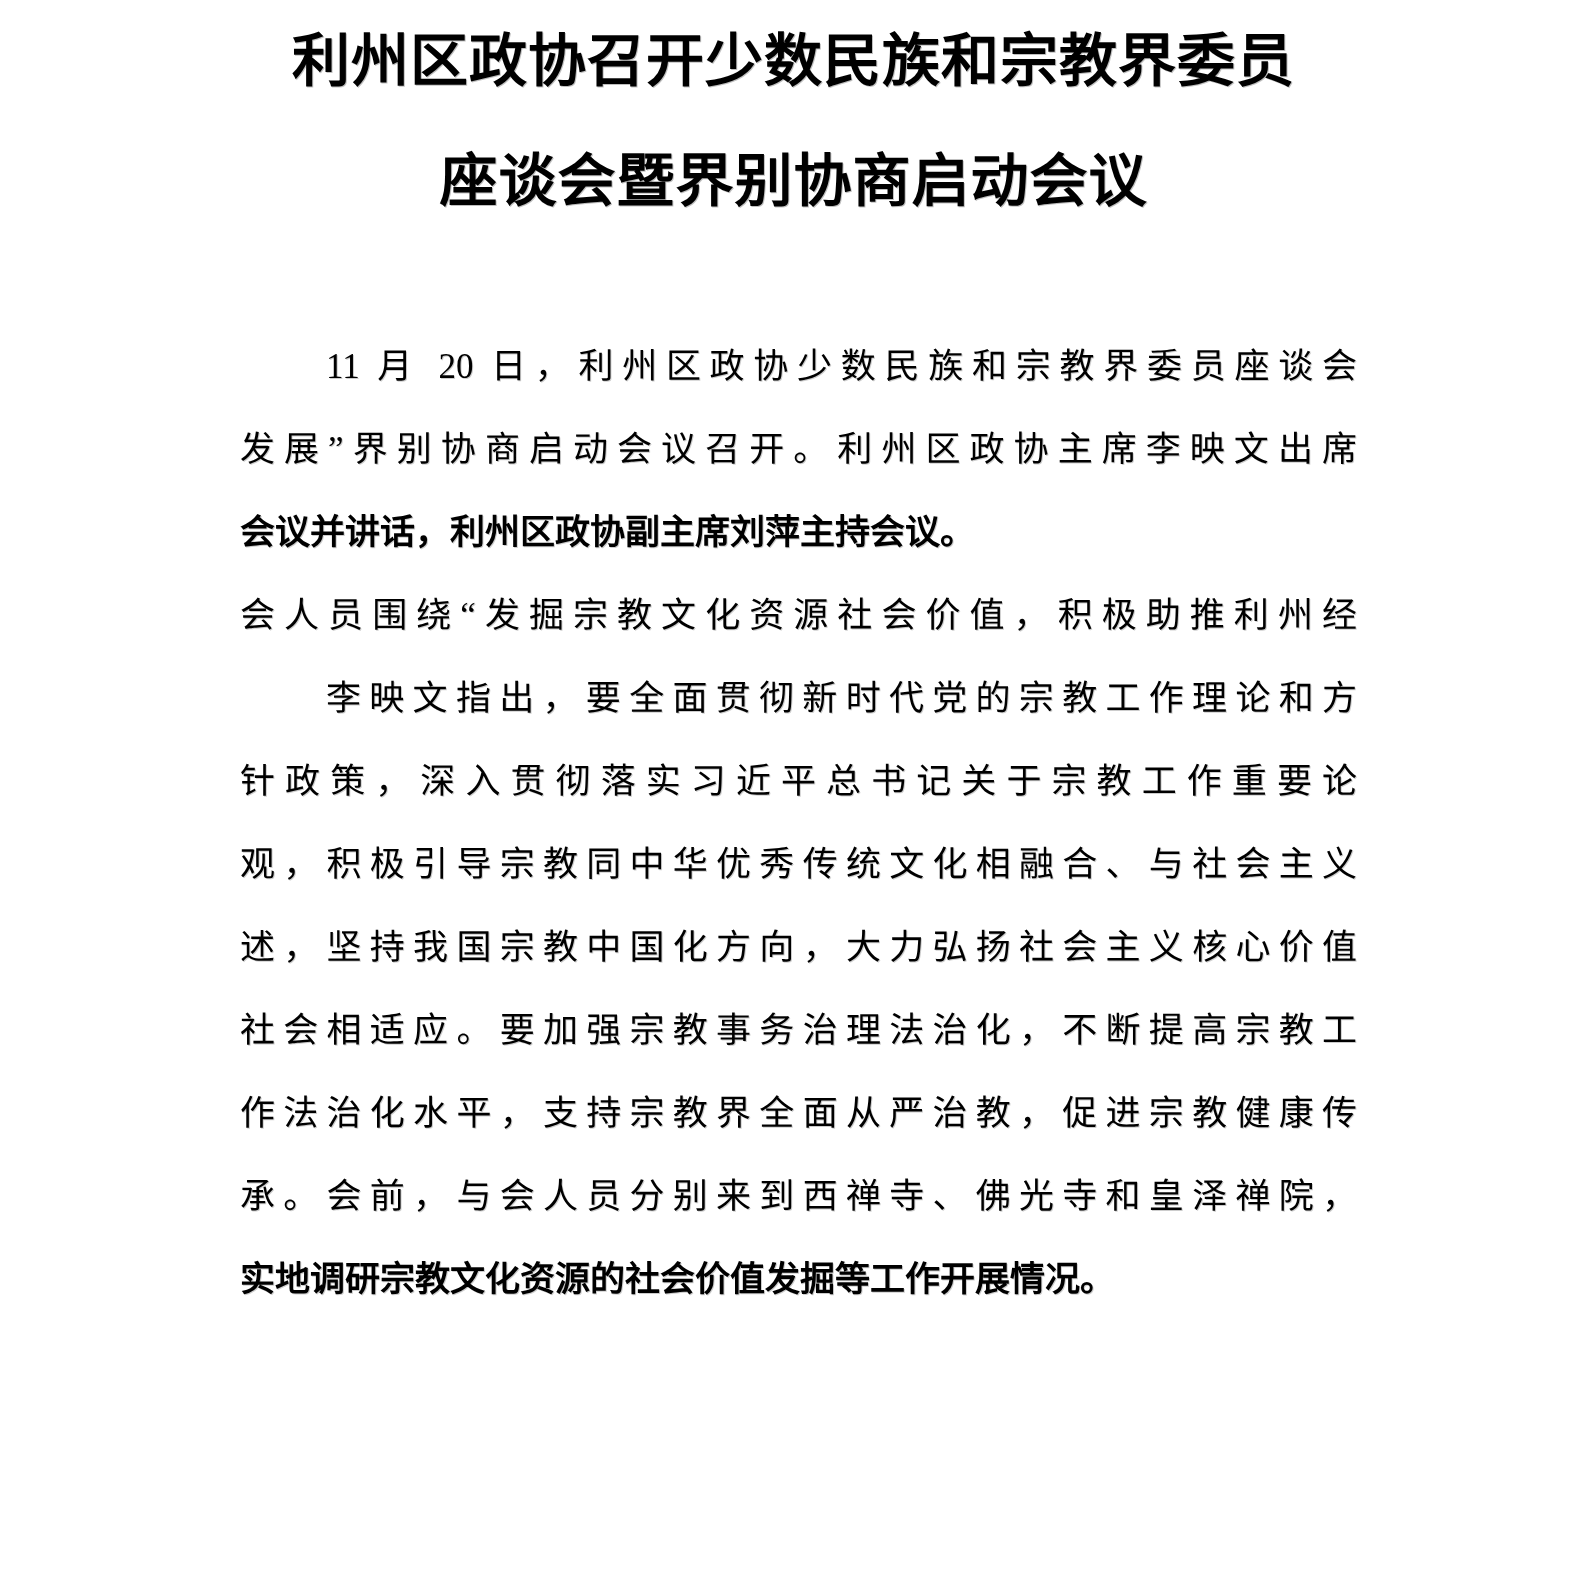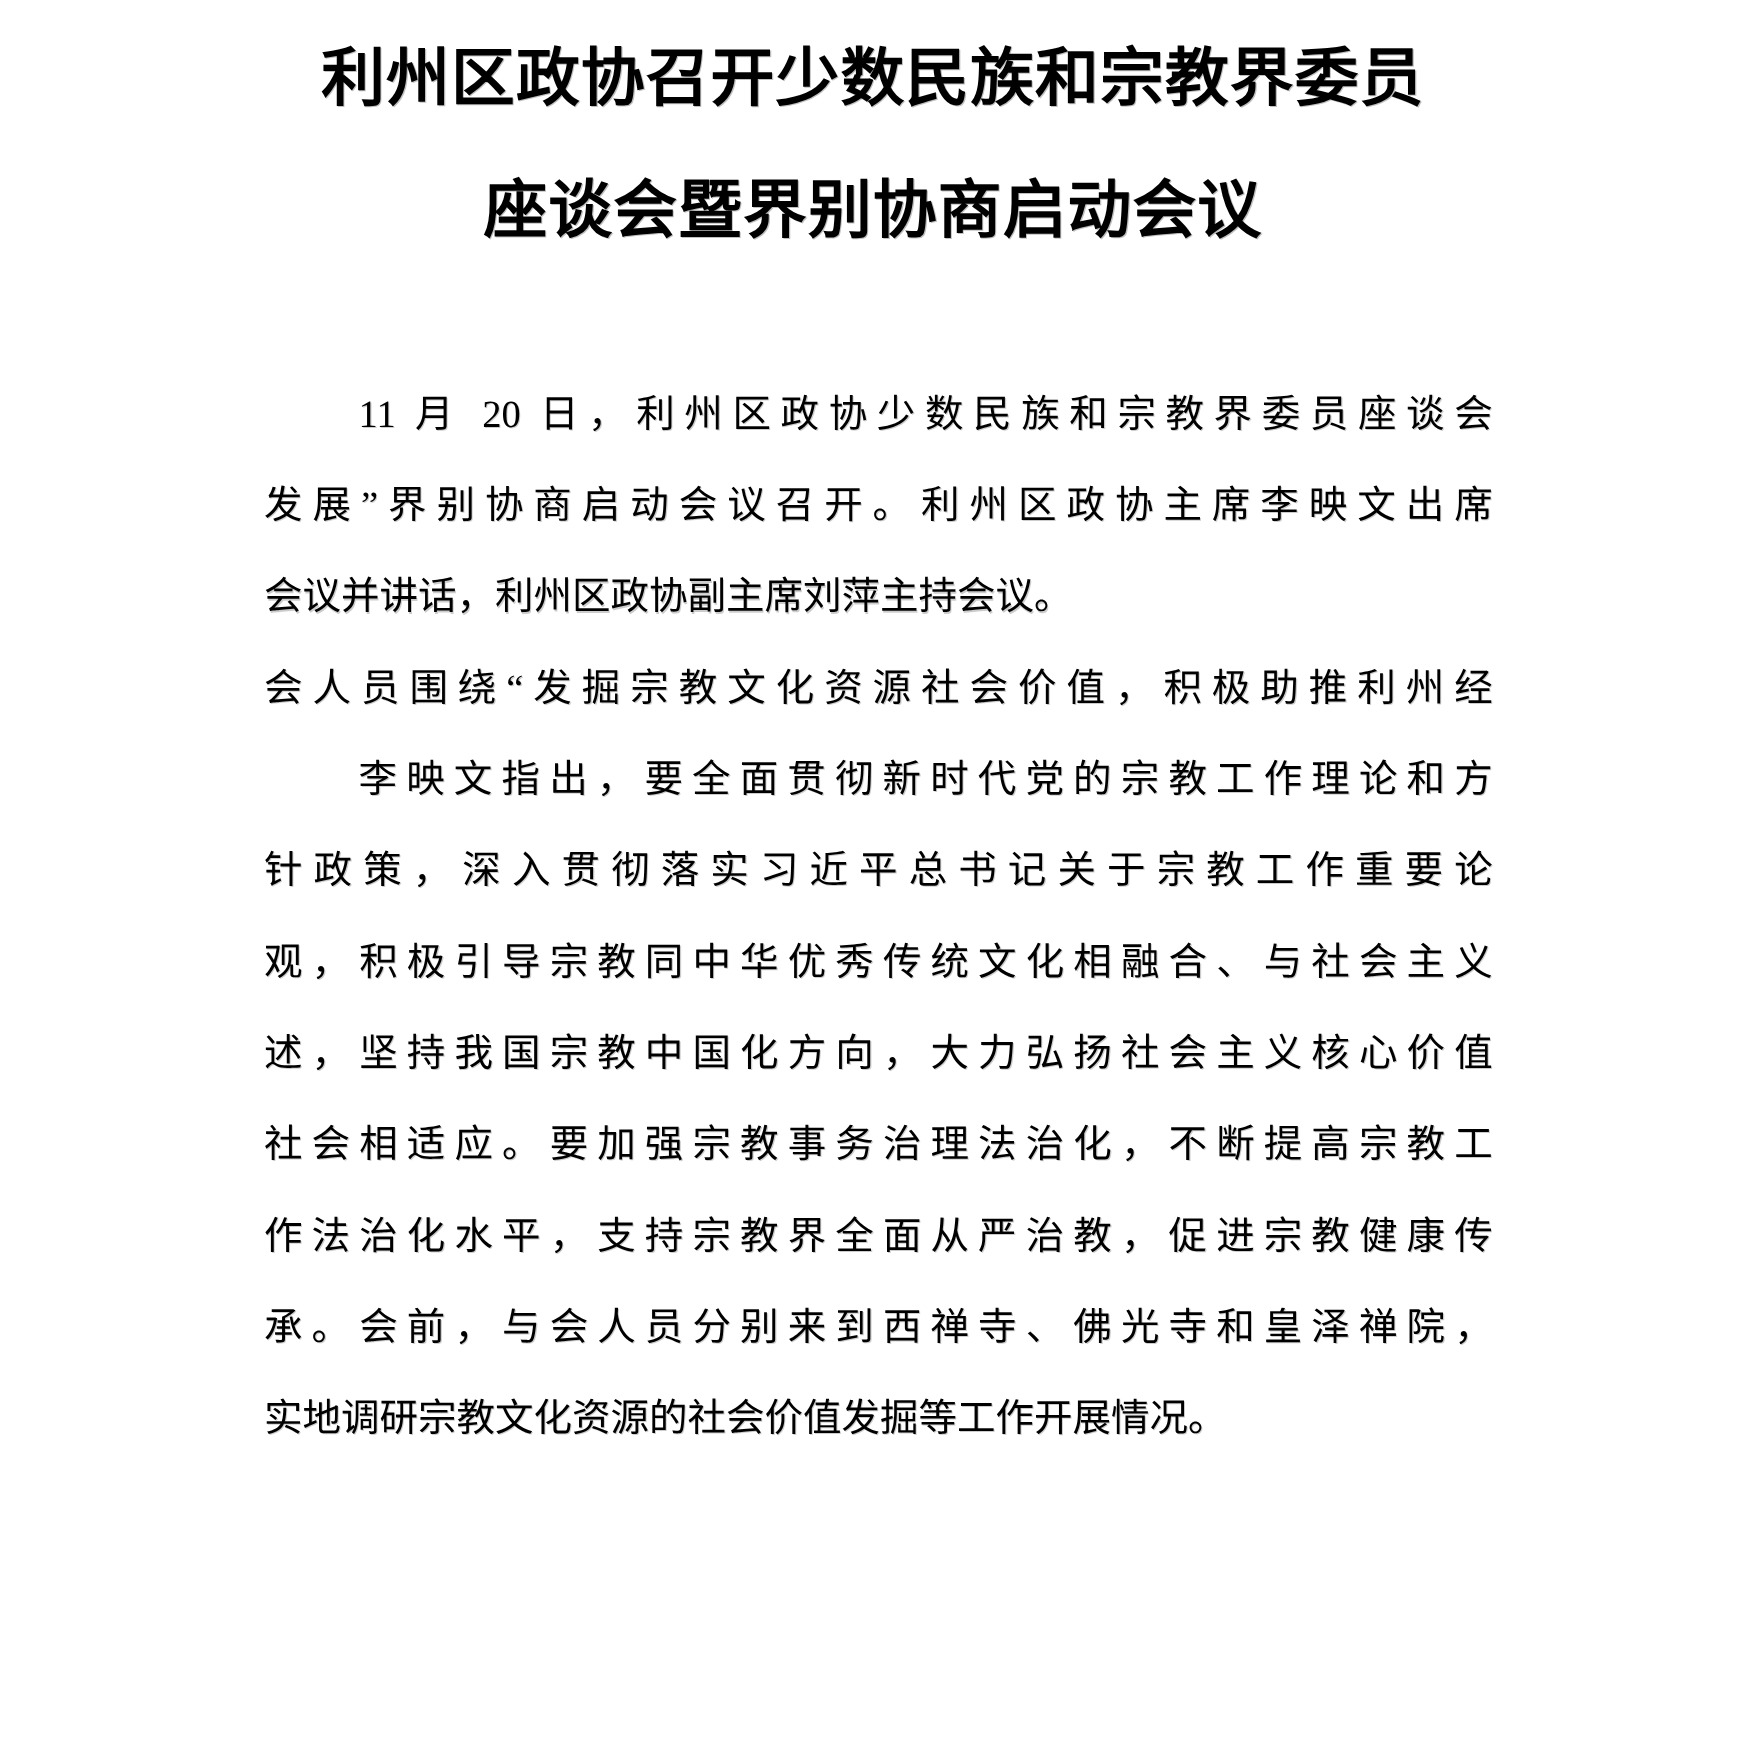--- a/index.html
+++ b/index.html
@@ -10,21 +10,21 @@
   .page {
     position: relative;
     width: 1587px;
     height: 1592px;
     background: #ffffff;
     color: #000000;
     font-family: "Liberation Serif", "DejaVu Serif", serif;
     overflow: hidden;
   }
   .doc-title {
-    padding-top: 12px;
+    padding-top: 2px;
     text-align: center;
     font-size: 58px;
     font-weight: bold;
     line-height: 120px;
     letter-spacing: 1px;
     text-shadow: 1px 1px 0 rgba(0,0,0,0.25);
   }
   .doc-body {
     margin: 83px 230px 0 240px;
     font-size: 35px;
@@ -35,20 +35,21 @@
     text-align: justify;
     text-align-last: justify;
     text-justify: inter-character;
     white-space: nowrap;
   }
   .body-line.indent {
     text-indent: 86px;
   }
   .body-line.last {
     text-align-last: left;
+    font-weight: bold;
   }
 </style>
 </head>
 <body>
 
 <div class="page">
 
   <header class="doc-title">
     <div class="title-line">利州区政协召开少数民族和宗教界委员</div>
     <div class="title-line">座谈会暨界别协商启动会议</div>

